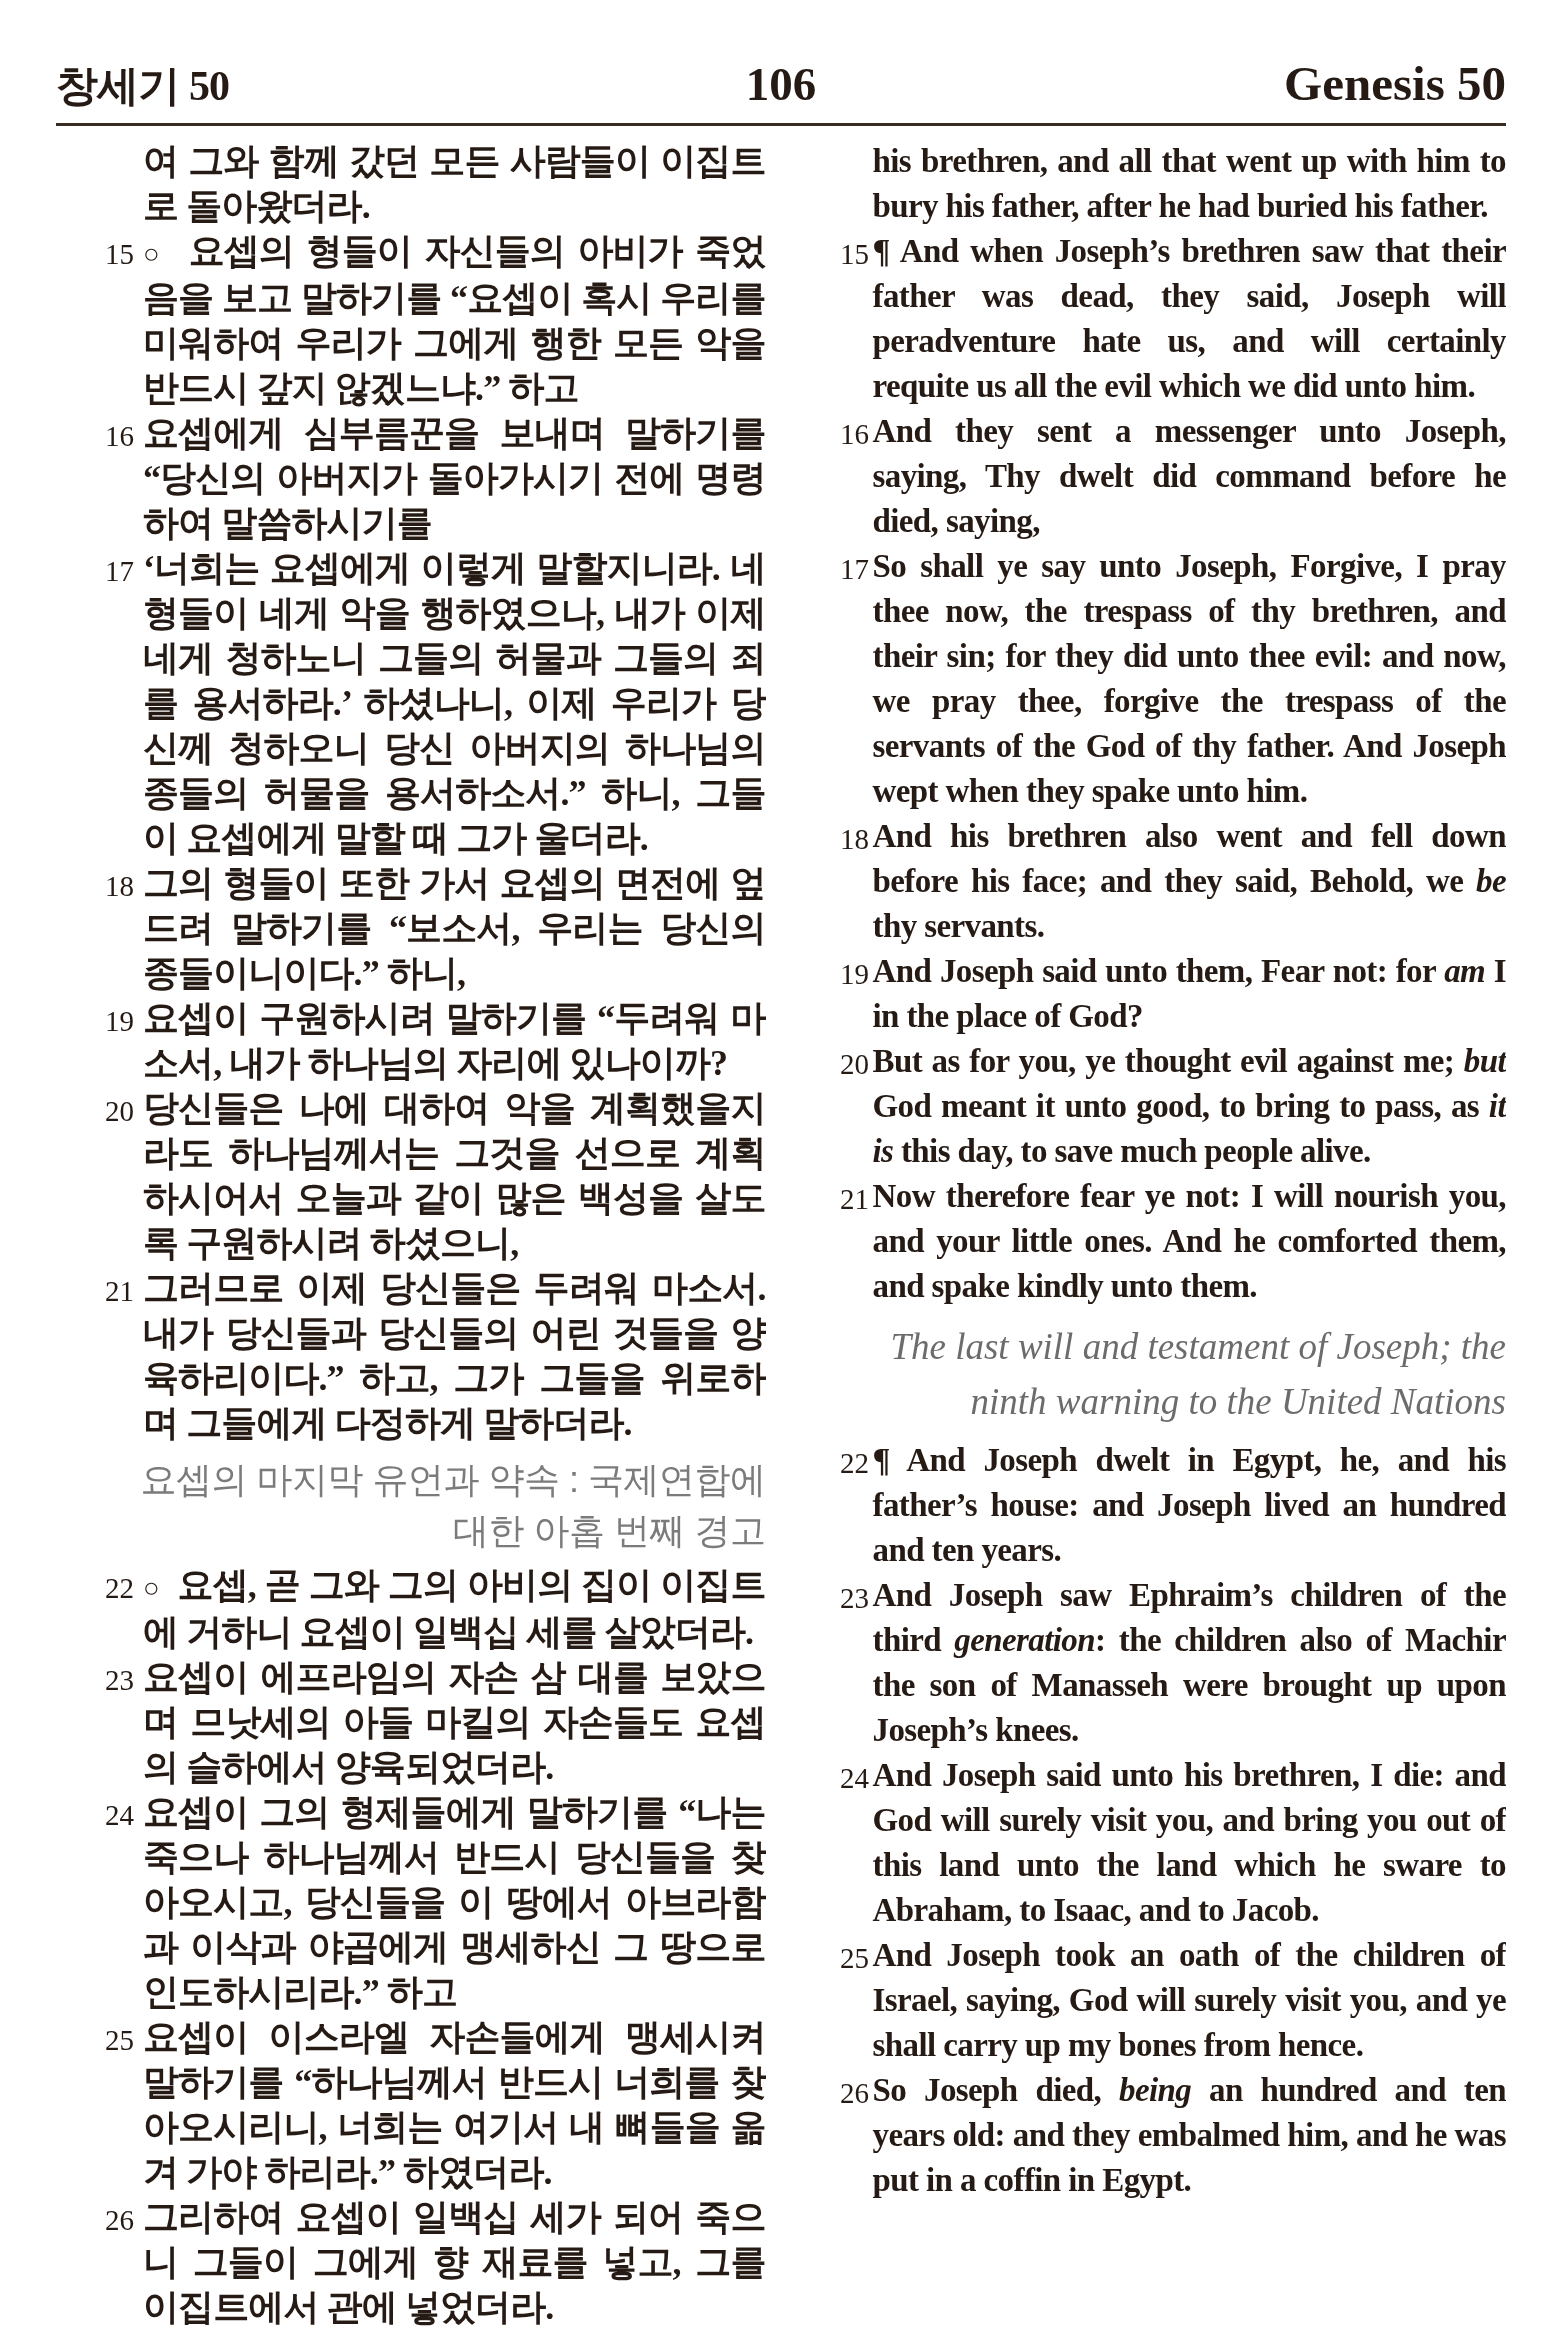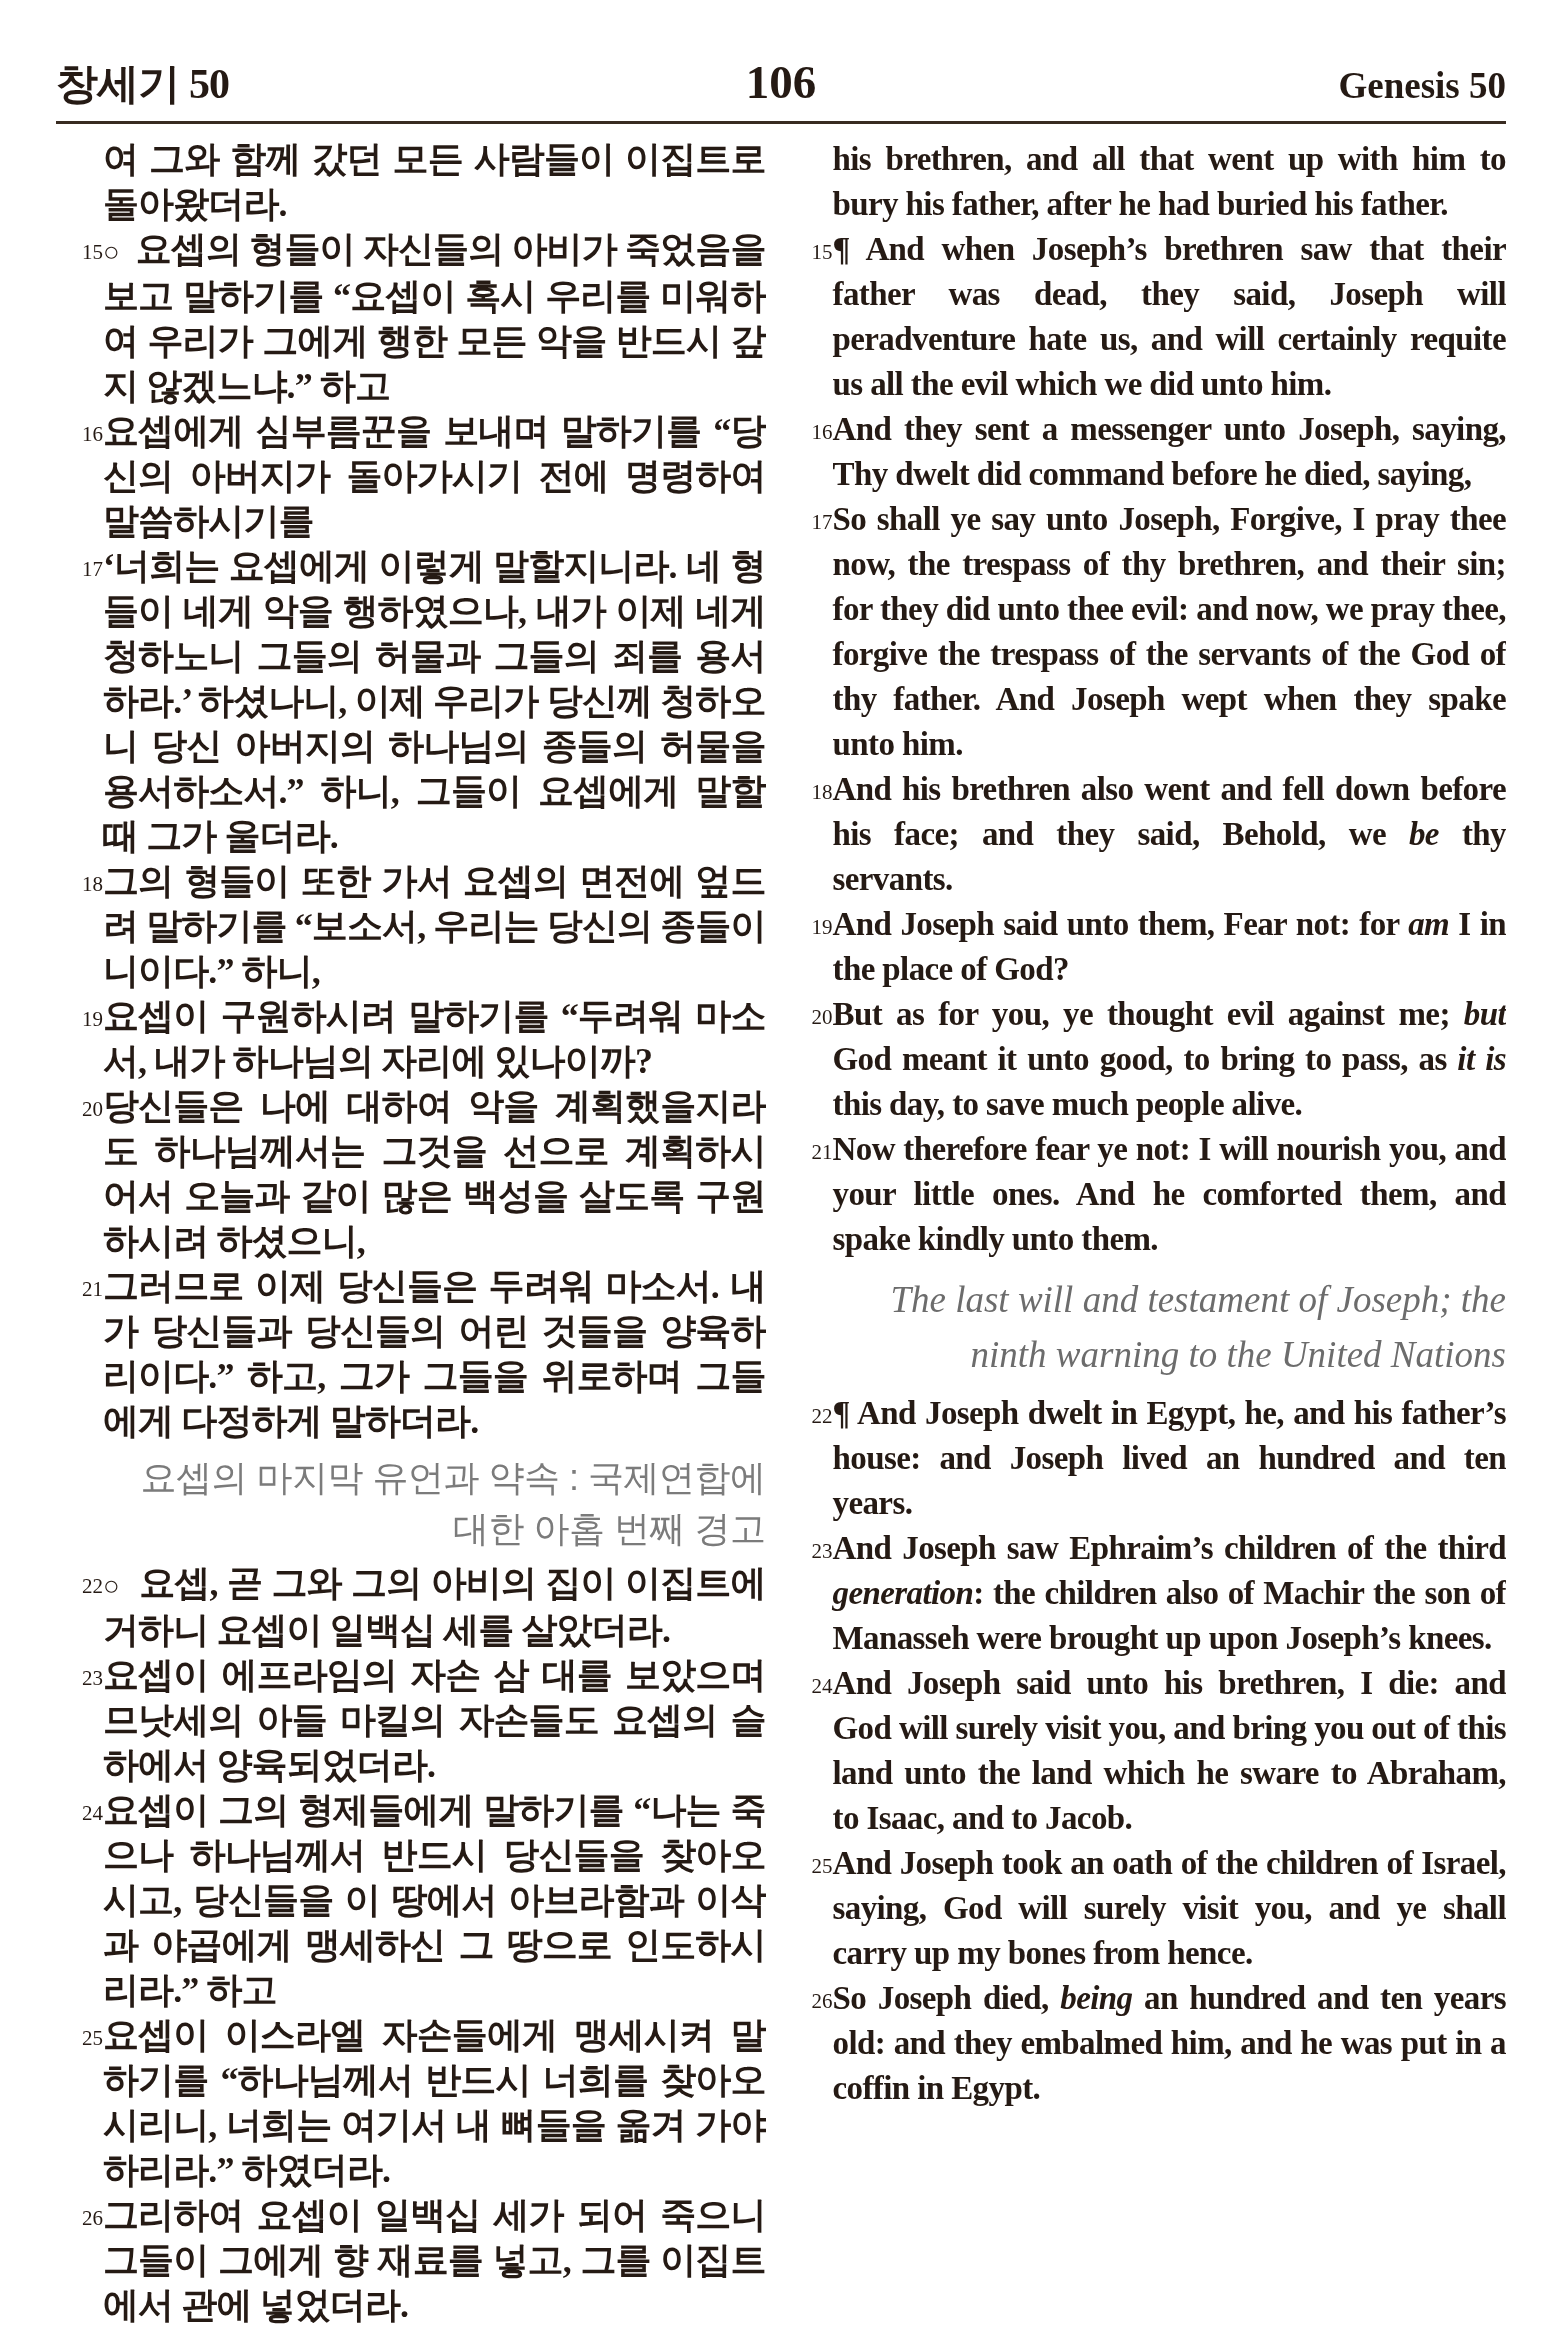--- a/index.html
+++ b/index.html
@@ -28,21 +28,21 @@
   .head-center {
     flex: 1;
     text-align: center;
     font-weight: 700;
     font-size: 47px;
   }
   .head-right {
     flex: 1;
     text-align: right;
     font-weight: 700;
-    font-size: 37px;
+    font-size: 49px;
   }
   .head-rule {
     margin: 0 56px;
     border: none;
     border-top: 3.8px solid #382b21;
     height: 0;
   }
   main.columns {
     display: flex;
     gap: 31px;
@@ -52,25 +52,26 @@
   .col {
     flex: 1 1 0;
     min-width: 0;
     height: 2194px;
     overflow: hidden;
     text-align: justify;
   }
   .verse { display: flex; align-items: flex-start; }
   .vnum {
     font-weight: 400;
-    font-size: 21px;
+    font-size: 29px;
     line-height: 45px;
     padding-top: 2.8px;
-    text-align: right;
+    text-align: center;
     white-space: nowrap;
+    margin-left: 40px;
   }
   .col-korean .vnum { flex: 0 0 47px; }
   .col-english .vnum { flex: 0 0 36px; }
   .vtext { flex: 1 1 auto; min-width: 0; }
   .col-korean .vtext {
     font-family: "Liberation Serif", serif;
     font-weight: 700;
     font-size: 36px;
     line-height: 45px;
     letter-spacing: -0.9px;

